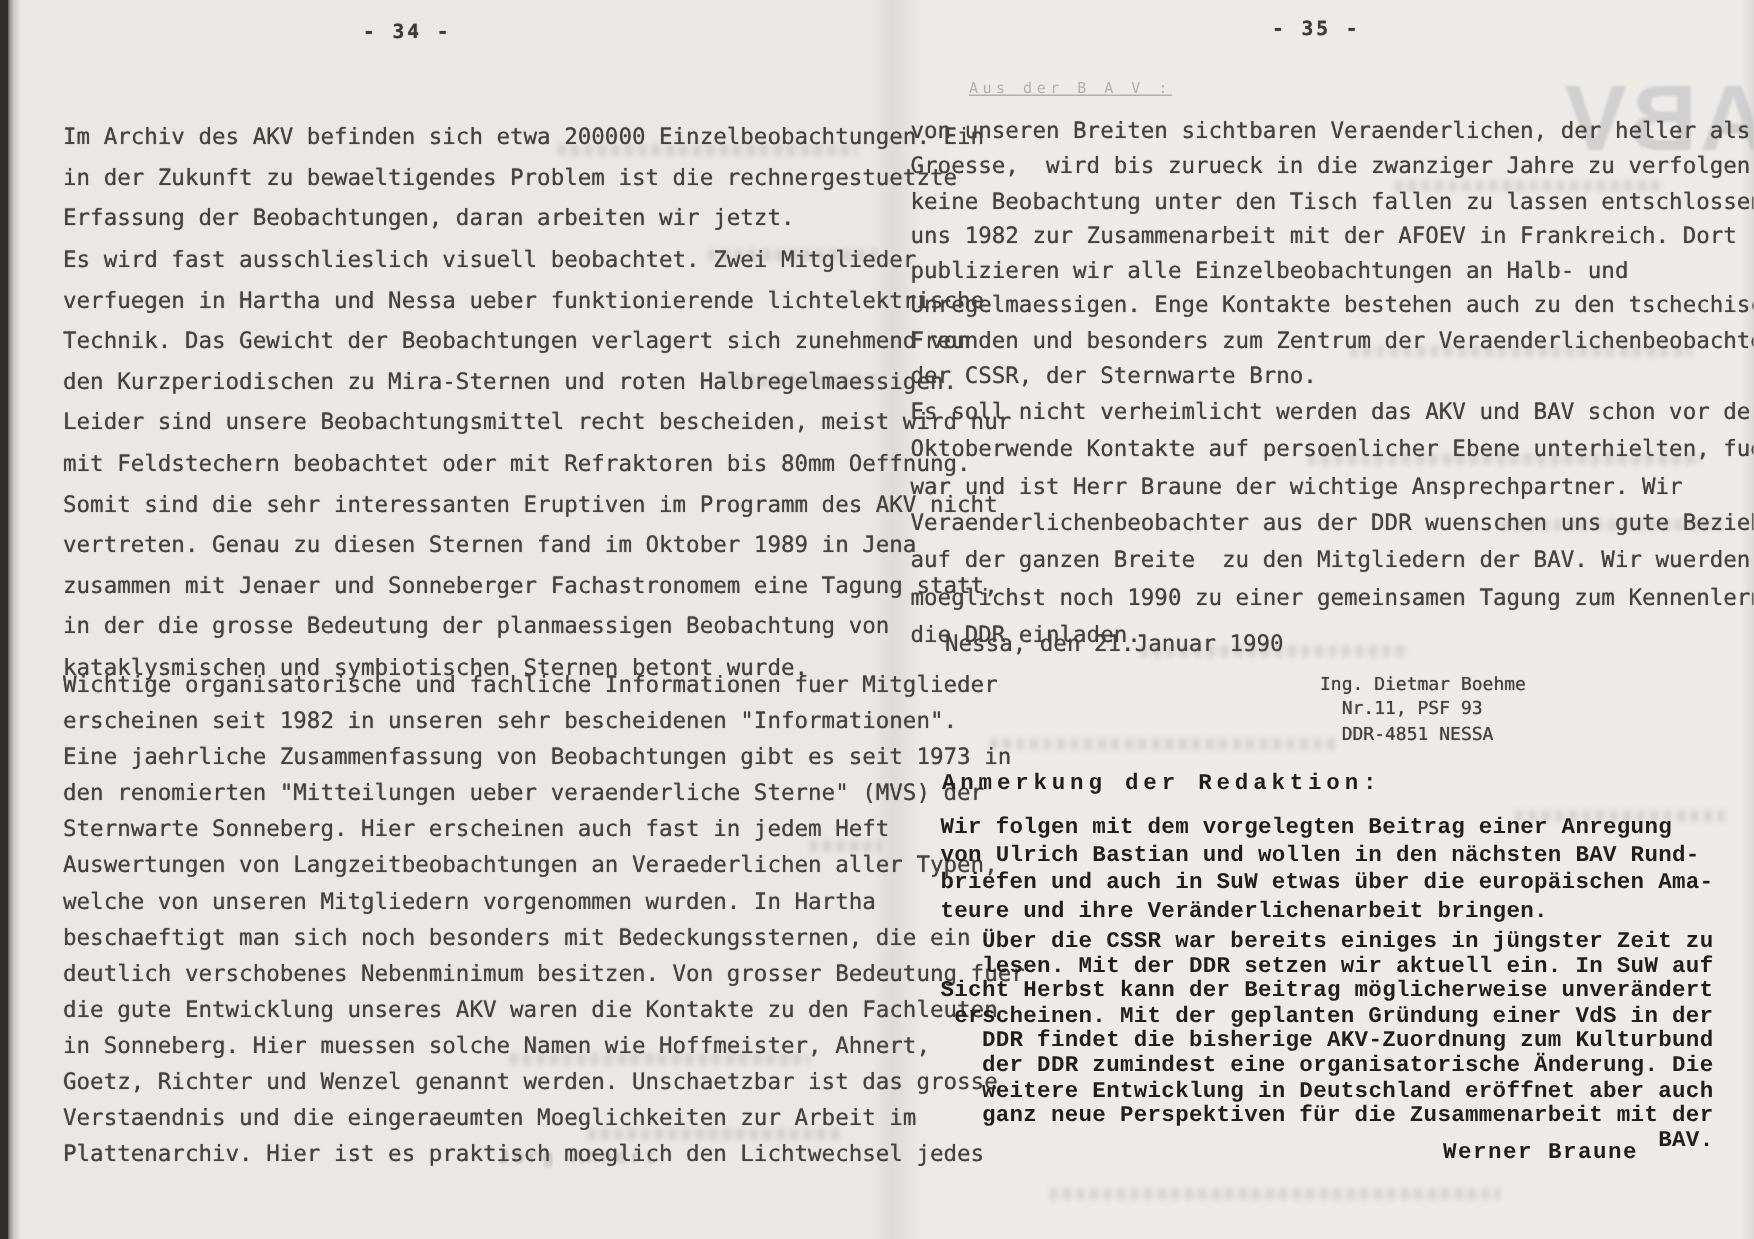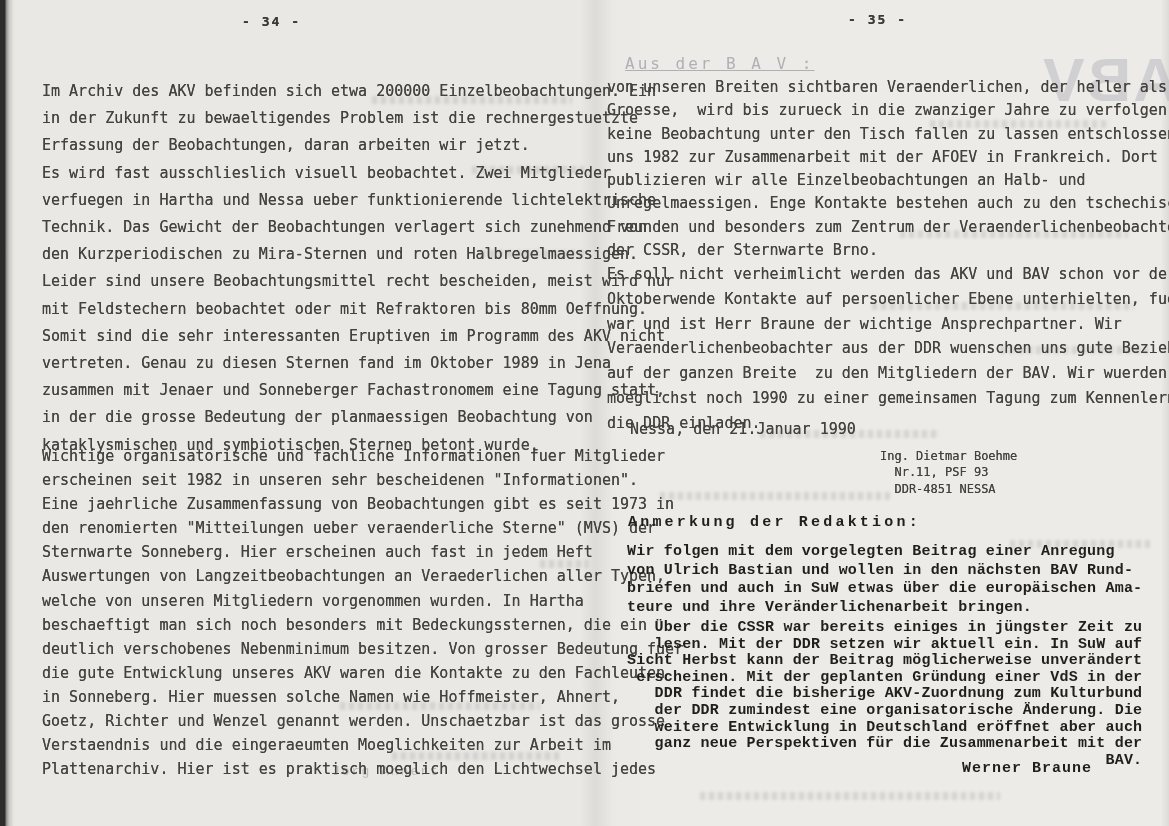--- a/index.html
+++ b/index.html
@@ -33,21 +33,21 @@
   .ed{position:absolute;color:var(--ink-dark);font-family:"Liberation Mono", monospace;
       font-weight:700;font-size:15px;white-space:pre;}
   .ed-heading{left:628px;top:514px;letter-spacing:3.2px;}
   .ed-1{left:627px;top:543px;line-height:18.7px;letter-spacing:.2px;}
   .ed-2{left:627px;top:620px;line-height:16.6px;letter-spacing:.2px;text-align:right;}
   .ed-sig{left:962px;top:760px;letter-spacing:1px;}
   
   .watermark{position:absolute;left:1028px;top:44px;width:150px;
      font-family:"Liberation Sans", sans-serif;font-weight:700;font-size:62px;
      color:rgba(173,176,184,.45);transform:scaleX(-1);letter-spacing:2px;filter:blur(.6px);}
-  .bleed-heading{position:absolute;left:625px;top:54px;font-size:16px;letter-spacing:3px;
+  .bleed-heading{position:absolute;left:646px;top:54px;font-size:10px;letter-spacing:3px;
      color:rgba(137,140,152,.62);text-decoration:underline;filter:blur(.4px);white-space:pre;}
   .bleed-name{position:absolute;left:332px;top:764px;font-size:13px;letter-spacing:2px;
      font-family:"Liberation Mono", monospace;color:rgba(148,150,160,.55);filter:blur(.7px);}
   .sm{position:absolute;height:8px;filter:blur(1.6px);opacity:.55;
      background:repeating-linear-gradient(90deg,rgba(112,114,124,.34) 0 5px,rgba(112,114,124,.04) 5px 9px);}
 </style>
 </head>
 <body>
 
 <div class="scan">

